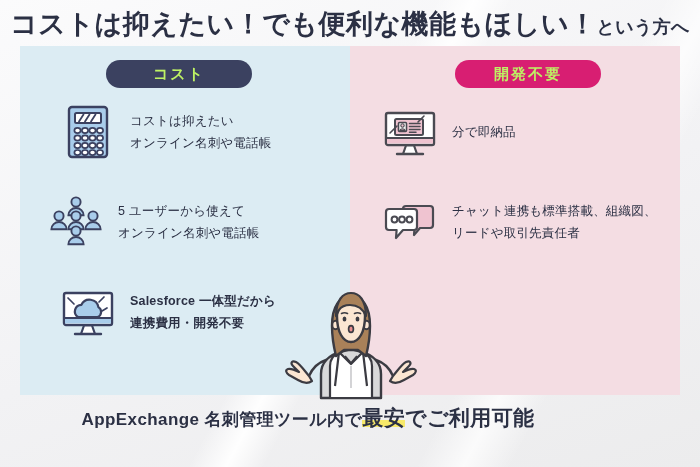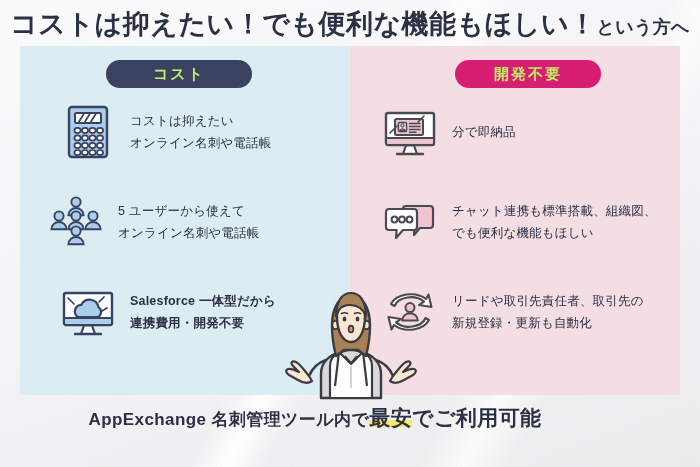--- a/index.html
+++ b/index.html
@@ -49,21 +49,21 @@
   .l3{left:60px;top:284px;font-weight:bold;}
   .r1{left:382px;top:104px;}
   .r2{left:382px;top:194px;}
   .r3{left:382px;top:284px;}
 
   
   .person{position:absolute;left:276px;top:286px;width:150px;height:112px;}
 
   
   .banner{
-    position:absolute;left:11px;top:404px;width:568px;text-align:center;
+    position:absolute;left:4px;top:404px;width:568px;text-align:center;
     white-space:nowrap;color:#2b3044;padding-left:20px;
   }
   .banner .b1{font-size:17px;font-weight:bold;letter-spacing:.4px;}
   .banner .b2{font-size:21px;font-weight:bold;letter-spacing:.4px;}
   .hl{background:linear-gradient(transparent 62%, #f7e96a 62%, #f7e96a 92%, transparent 92%);}
   svg{display:block;overflow:visible;}
 </style>
 </head>
 <body>
 
@@ -190,42 +190,24 @@
         <path d="M7 15 H32 a3 3 0 0 1 3 3 V33 a3 3 0 0 1 -3 3 H21 L14 44 L14.6 36 H7 a3 3 0 0 1 -3 -3 V18 a3 3 0 0 1 3 -3 Z" fill="#ffffff" stroke="#4a4a52" stroke-width="2.2" stroke-linejoin="round"></path>
         <g fill="none" stroke="#4a4a52" stroke-width="2">
           <circle cx="12.5" cy="25.5" r="2.9"></circle>
           <circle cx="20" cy="25.5" r="2.9"></circle>
           <circle cx="27.5" cy="25.5" r="2.9"></circle>
         </g>
       </svg>
     </div>
     <div class="txt">
       <div>チャット連携も標準搭載、組織図、</div>
-      <div>でも便利な機能もほしい</div>
-    </div>
-  </div>
-
-  <div class="row r3">
-    <div class="ico">
-      <svg viewBox="0 0 56 56" width="56" height="56">
-        <g fill="#ffffff" stroke="#4a4a52" stroke-width="2.1" stroke-linejoin="round">
-          <path d="M9 20 A21 15 0 0 1 44 15 L46.5 10.5 L49.5 23 L37 21 L42 17.6 A17 12 0 0 0 12.5 22 Z"></path>
-          <path d="M47 36 A21 15 0 0 1 12 41 L9.5 45.5 L6.5 33 L19 35 L14 38.4 A17 12 0 0 0 43.5 34 Z"></path>
-        </g>
-        <g transform="translate(28,28)">
-          <circle cx="0" cy="-4.4" r="4.5" fill="#efc3d0" stroke="#4a4a52" stroke-width="2"></circle>
-          <path d="M-7.8 8.6 a7.8 7.4 0 0 1 15.6 0 z" fill="#efc3d0" stroke="#4a4a52" stroke-width="2" stroke-linejoin="round"></path>
-        </g>
-      </svg>
-    </div>
-    <div class="txt">
-      <div>リードや取引先責任者、取引先の</div>
-      <div>新規登録・更新も自動化</div>
-    </div>
-  </div>
+      <div>リードや取引先責任者</div>
+    </div>
+  </div>
+
 
   <div class="person">
     <svg viewBox="0 0 150 112" width="150" height="112">
 
       <path d="M45 112 V88 c0 -12 9 -19 19 -22 l11 -3 l11 3 c10 3 19 10 19 22 V112 Z" fill="#d9d9da" stroke="#3b3b42" stroke-width="2.4" stroke-linejoin="round"></path>
 
       <path d="M63 66 L75 78 L87 66 c6 3 9 8 9 14 V112 H54 V80 c0 -6 3 -11 9 -14 Z" fill="#ffffff" stroke="#3b3b42" stroke-width="2.2" stroke-linejoin="round"></path>
       <path d="M69 70 L75 77 L81 70" fill="none" stroke="#3b3b42" stroke-width="1.9"></path>
       <path d="M75 80 V102" fill="none" stroke="#c9c9cc" stroke-width="1.6"></path>
 

